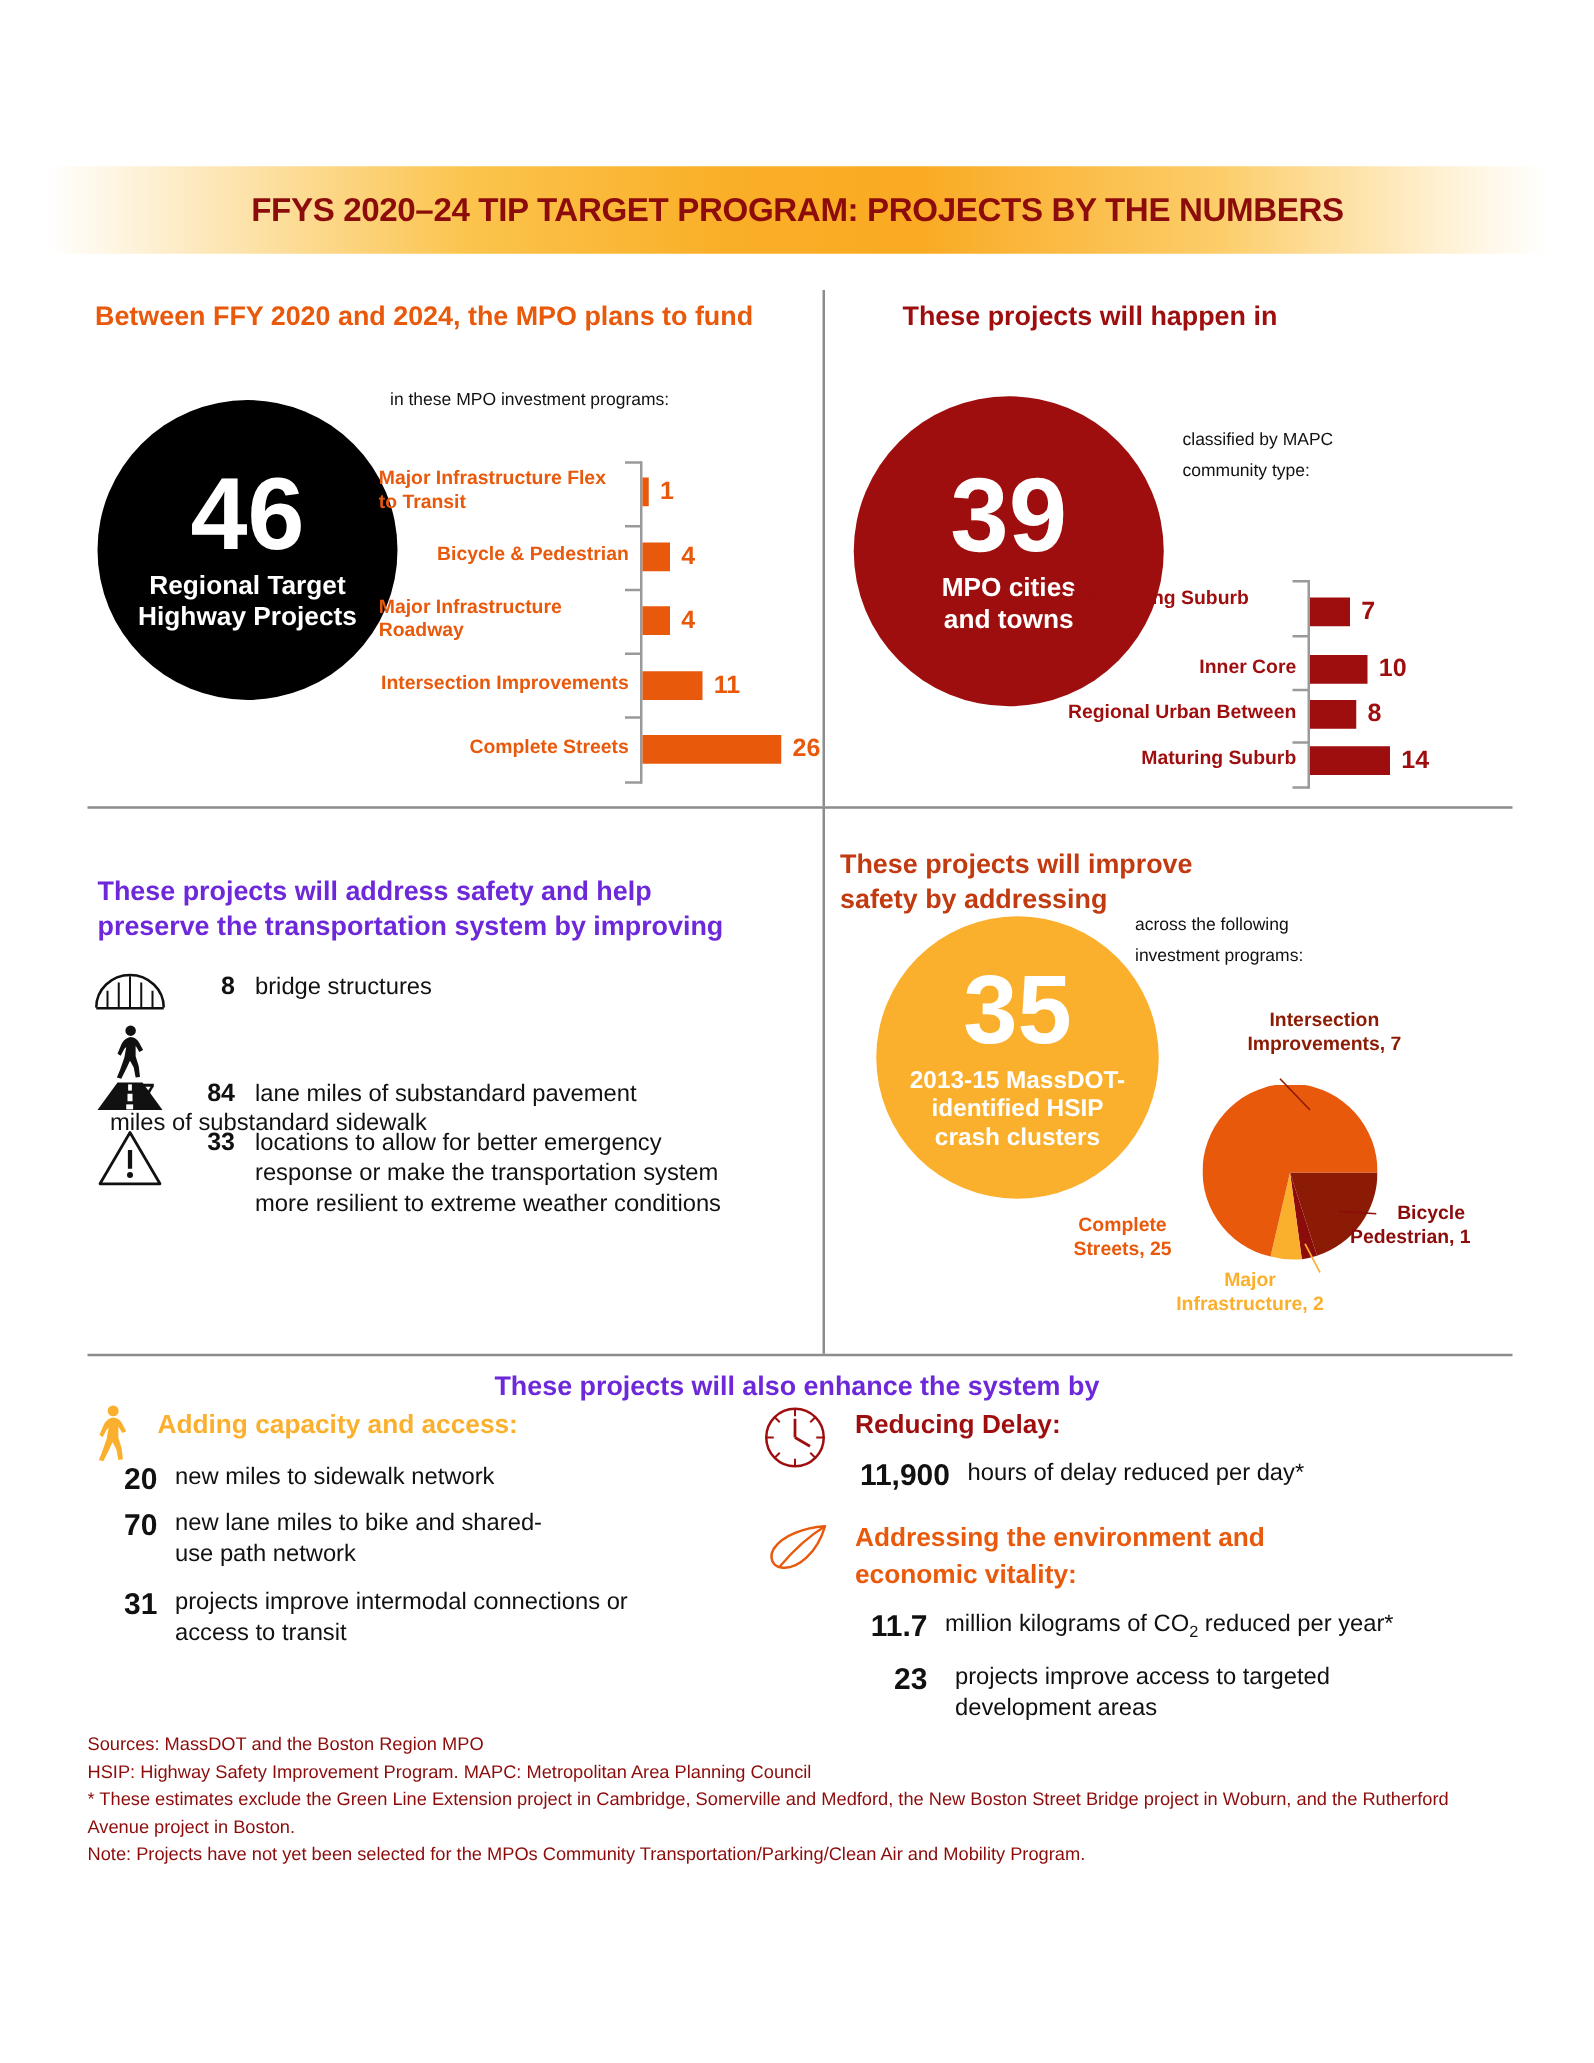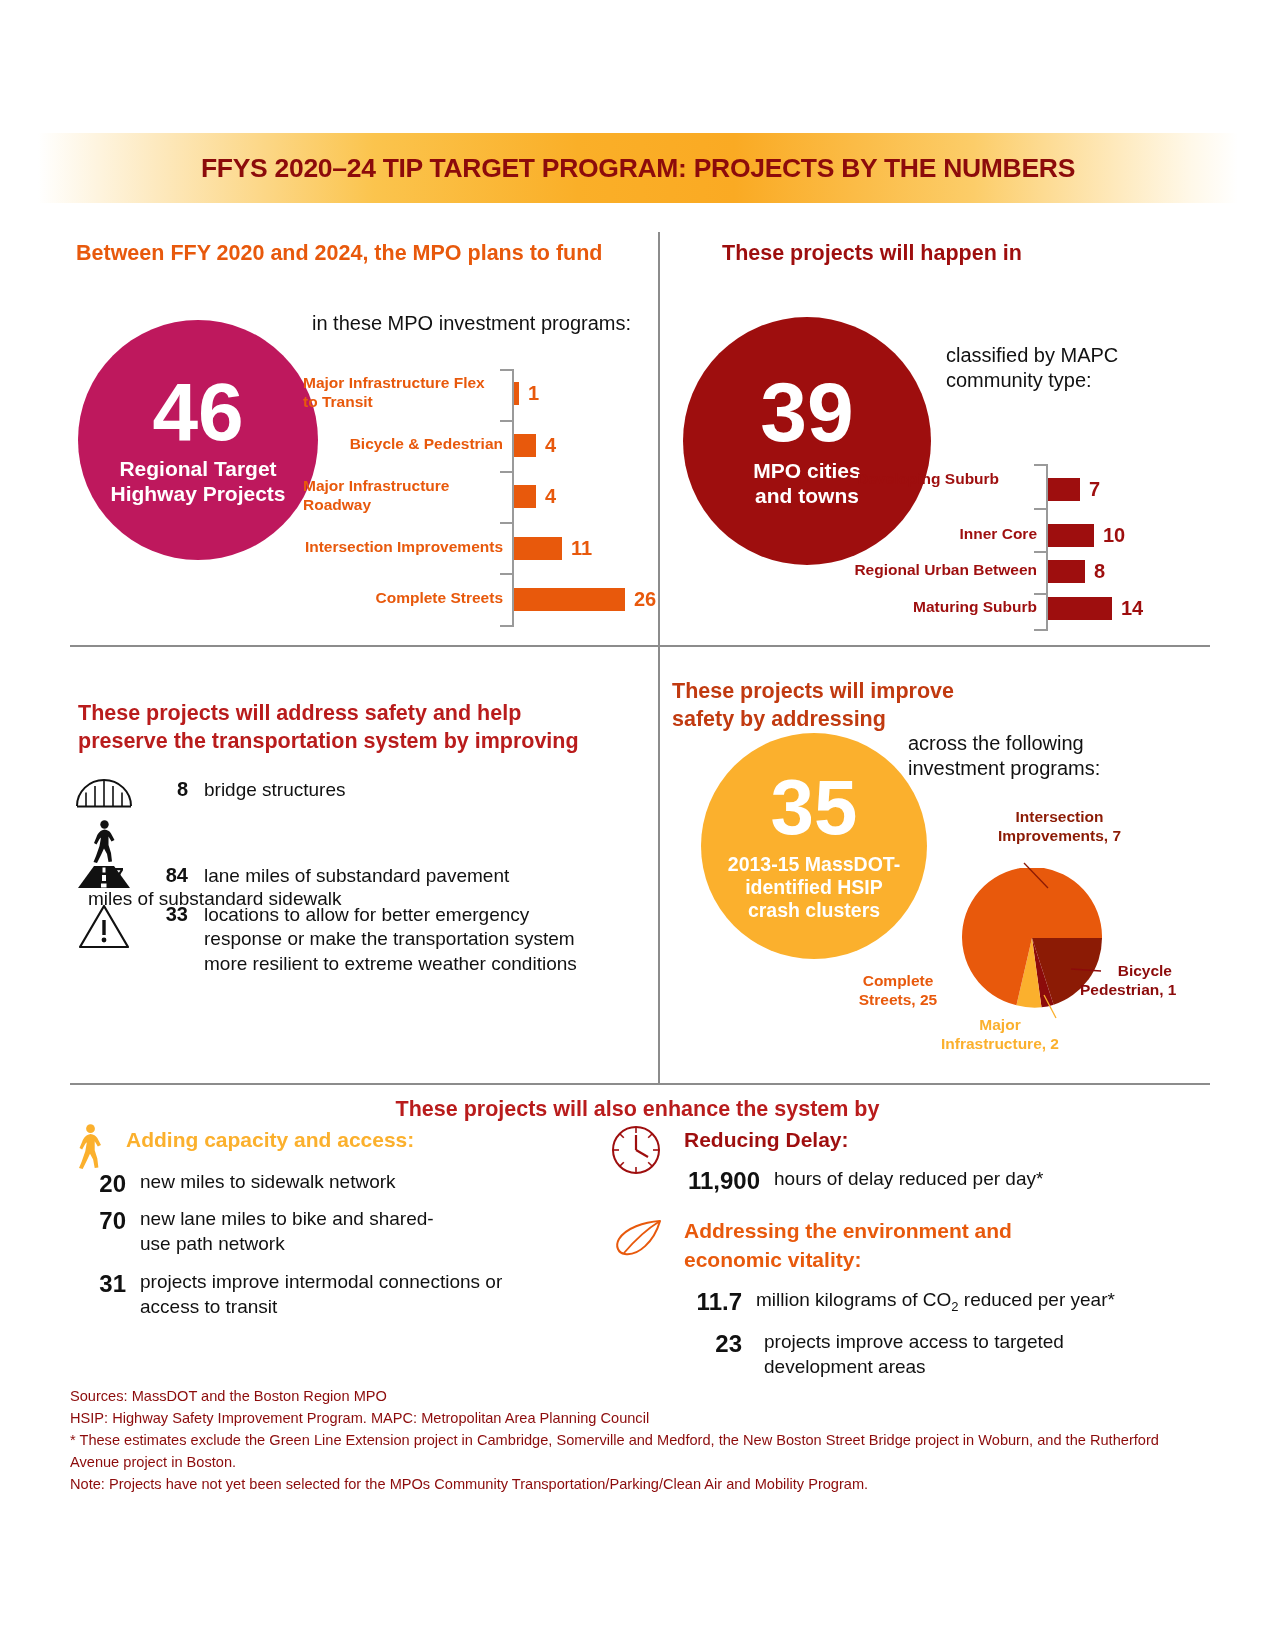--- a/index.html
+++ b/index.html
@@ -35,22 +35,22 @@
   }
 
   
   .hline{position:absolute;background:#8c8c8c;height:2px;}
   .vline{position:absolute;background:#8c8c8c;width:2px;}
 
   
   .q-head{font-size:21.5px;font-weight:bold;line-height:1.26;}
   .orange{color:#E8590C;}
   .darkred{color:#9E0E0E;}
-  .black{color:#b91c1c;}
-  .subnote{font-size:20px;color:#111;line-height:1.3;}
+  .black{color:#6d28d9;}
+  .subnote{font-size:14px;color:#111;line-height:1.3;}
 
   
   .big-circle{
     position:absolute;border-radius:50%;
     display:flex;flex-direction:column;align-items:center;justify-content:center;
     color:#fff;text-align:center;
   }
   .bc-num{font-weight:bold;line-height:0.95;}
   .bc-label{font-weight:bold;line-height:1.18;}
 
@@ -95,21 +95,21 @@
     <div class="header-title">FFYS 2020–24 TIP TARGET PROGRAM: PROJECTS BY THE NUMBERS</div>
   </div>
 
   <div class="hline" style="left:70px;top:645px;width:1140px;"></div>
   <div class="hline" style="left:70px;top:1083px;width:1140px;"></div>
   <div class="vline" style="left:658px;top:232px;height:413px;"></div>
   <div class="vline" style="left:658px;top:646px;height:437px;"></div>
 
   <div class="q-head orange" style="position:absolute;left:76px;top:240px;width:580px;">Between FFY 2020 and 2024, the MPO plans to fund</div>
 
-  <div class="big-circle" style="left:78px;top:320px;width:240px;height:240px;background:#be185d;">
+  <div class="big-circle" style="left:78px;top:320px;width:240px;height:240px;background:#000000;">
     <div class="bc-num" style="font-size:82px;margin-bottom:6px;">46</div>
     <div class="bc-label" style="font-size:21px;">Regional Target</div>
     <div class="bc-label" style="font-size:21px;">Highway Projects</div>
   </div>
 
   <div class="subnote" style="position:absolute;left:312px;top:310px;width:360px;">in these MPO investment programs:</div>
 
   <div class="barchart" style="left:0;top:0;">
     <div class="axis" style="left:512px;top:369px;height:258px;"></div>
     <div class="tick" style="left:500px;top:369px;"></div>

